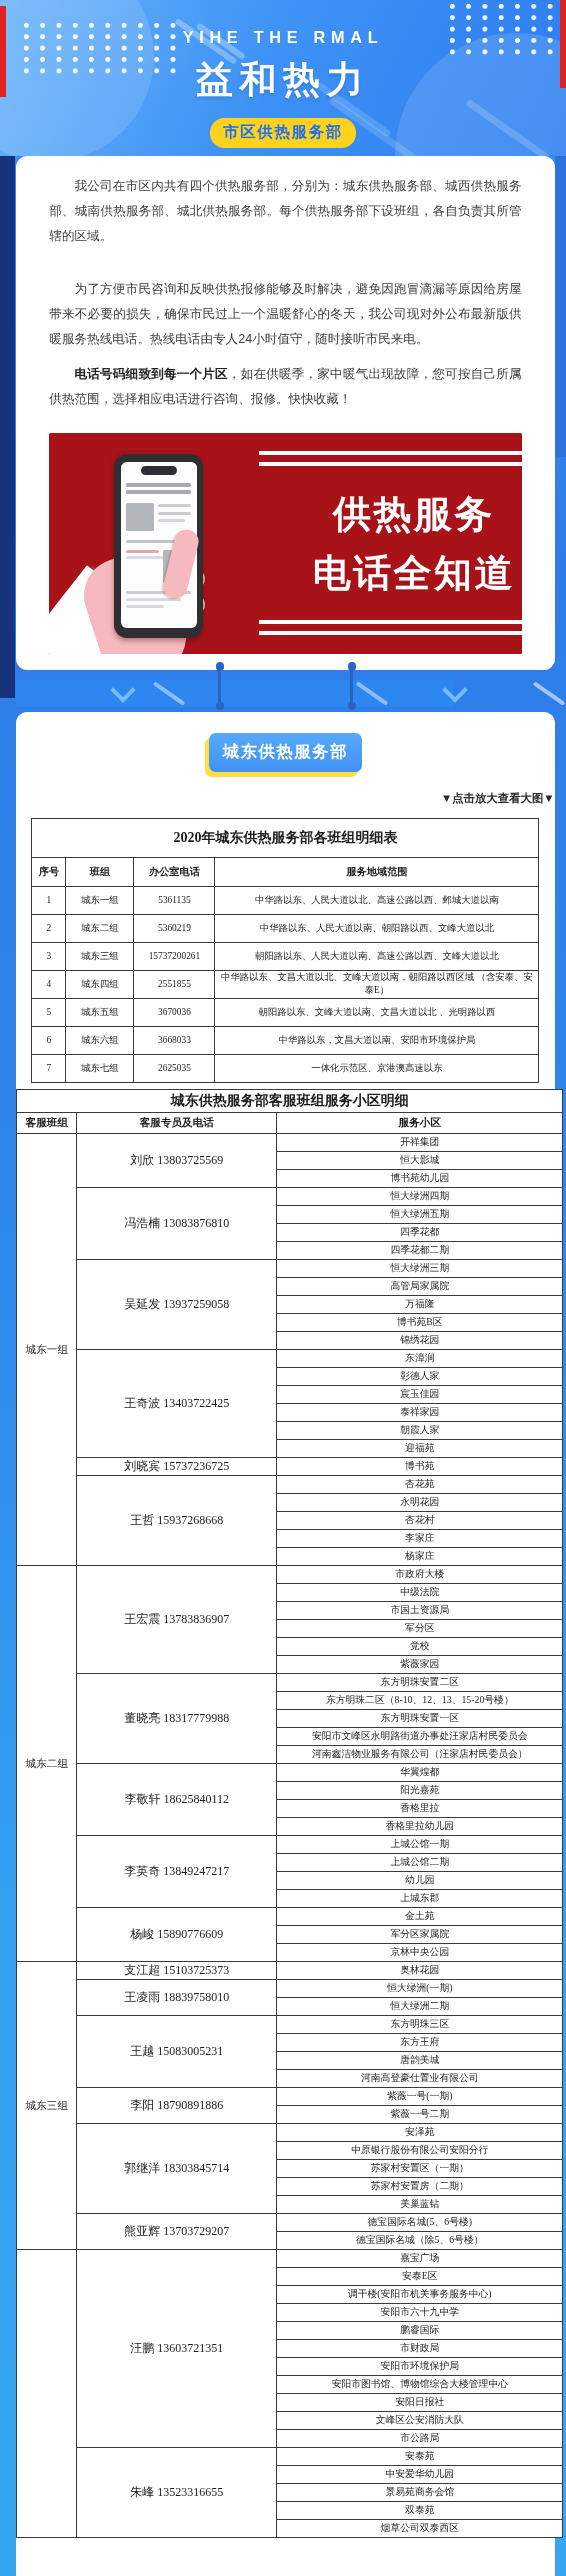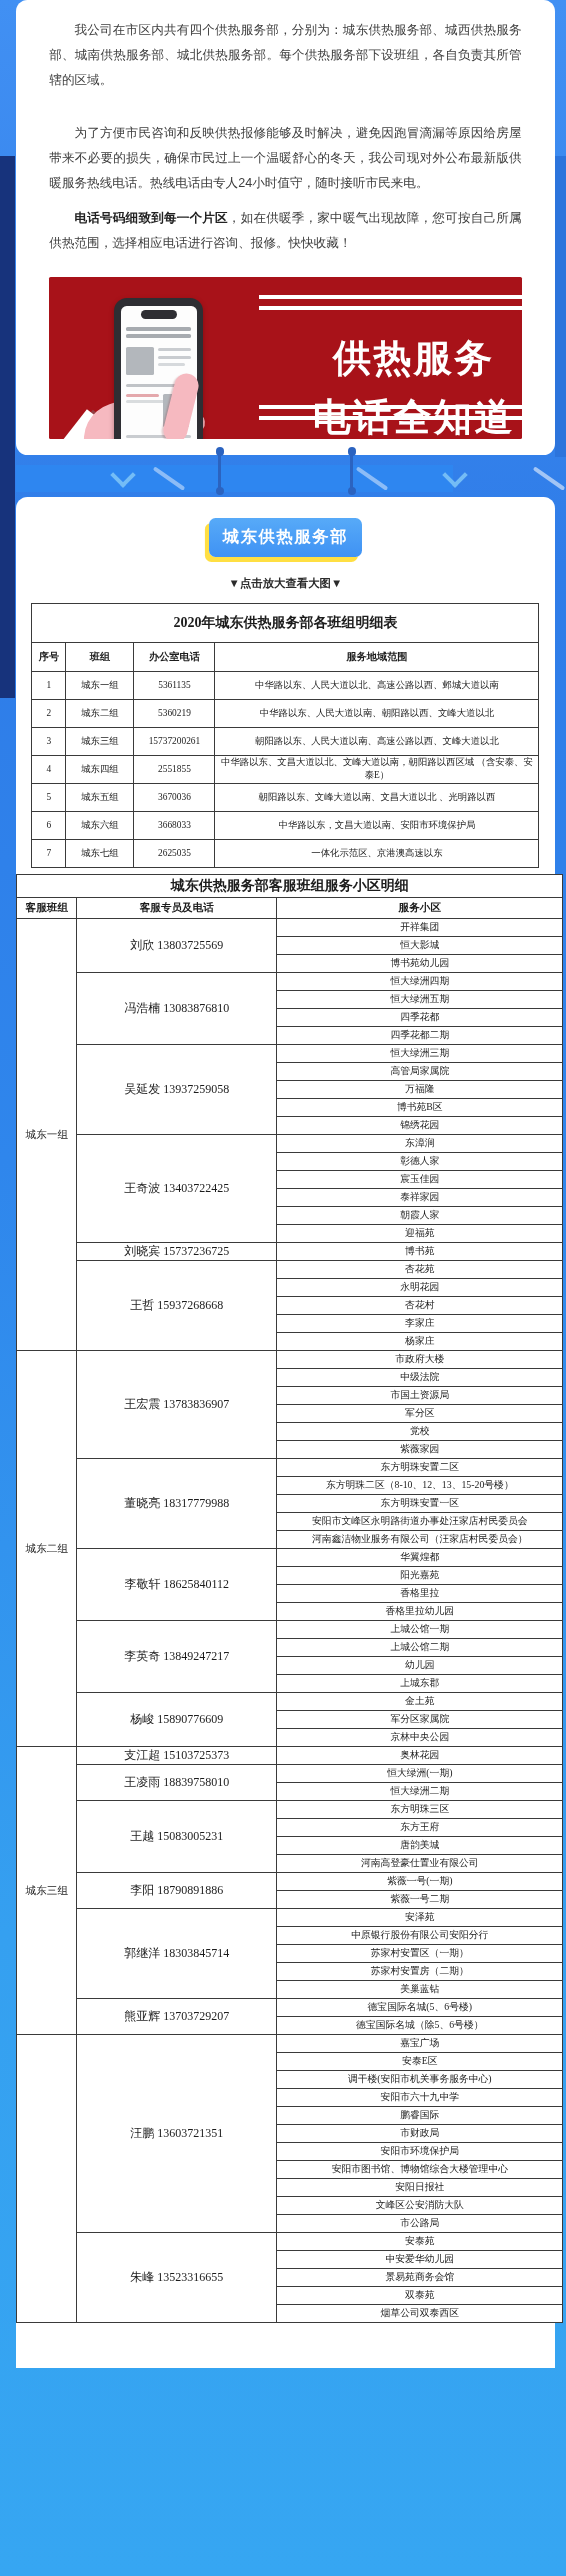--- a/index.html
+++ b/index.html
@@ -43,21 +43,21 @@
   .edge-right { position:absolute; right:0; top:156px; width:11.4px; height:301px; background:#2c74dc; }
   
   .card { position:relative; margin:0 11.4px 0 16.3px; background:#ffffff; border-radius:11.4px; }
   .card1 { padding:18px 33px 16px; }
   .para { font-size:12.6px; color:#3d3d3d; line-height:25px; text-align:justify; text-indent:2em; }
   .p1 { margin-bottom:28px; }
   .p2 { margin-bottom:9.8px; }
   .p3 { margin-bottom:21px; }
   .p3 b { color:#222; }
   
-  .banner { position:relative; height:162px; background:#a81219; overflow:hidden; border-radius:1.6px; }
+  .banner { position:relative; height:221px; background:#a81219; overflow:hidden; border-radius:1.6px; }
   .blines { position:absolute; left:210px; width:303px; }
   .blines .bl { height:4.1px; background:#fff; margin-bottom:7.3px; }
   .blines-top { top:18px; } .blines-bot { bottom:11.4px; }
   .btxt { position:absolute; left:210px; top:52px; width:309px; color:#fff;
     font-weight:bold; font-size:38px; letter-spacing:2.4px; line-height:59px; text-align:center;
     font-family:"Liberation Sans","DejaVu Sans",sans-serif; }
   
   .illus { position:absolute; left:0; top:0; width:203px; height:221px; }
   .sleeve { position:absolute; left:-14.6px; top:145px; width:89px; height:138px;
     background:#ffffff; transform:rotate(38deg); box-shadow:4.9px -3.3px 0 rgba(120,120,120,.45); }
@@ -102,21 +102,21 @@
     border-radius:50%; background:#2b63c0; }
   .pin::before { top:-4.1px; } .pin::after { bottom:-4.1px; }
   .pin1 { left:218px; } .pin2 { left:350px; }
   
   .card2 { padding:21px 0 0; border-radius:11.4px 11.4px 0 0; min-height:1871px; }
   .btn-wrap { text-align:center; margin-bottom:19.5px; }
   .dept-btn { display:inline-block; background:linear-gradient(180deg,#57aaf8,#3f92f4);
     color:#fff; font-size:16.3px; font-weight:bold; letter-spacing:1.6px;
     padding:8.1px 14px 9px; border-radius:6.5px; border:none; cursor:pointer;
     box-shadow:-4.1px 4.9px 0 #ffdf43; }
-  .zoom-hint { text-align:center; font-size:11.4px; font-weight:bold; color:#2b2b2b; margin-bottom:11.4px; }
+  .zoom-hint { text-align:right; font-size:11.4px; font-weight:bold; color:#2b2b2b; margin-bottom:11.4px; }
   
   table { border-collapse:collapse; background:#fff; table-layout:fixed;
     font-family:"Liberation Serif","DejaVu Serif",serif; color:#1c1c1c; }
   td,th { border:0.8px solid #3a3a3a; text-align:center; vertical-align:middle;
     overflow:hidden; padding:0 1.6px; }
   .t1 { width:508px; margin:0 auto; }
   .t1 .title-cell { font-size:14px; font-weight:bold; height:39px; }
   .t1 th { font-size:10.2px; font-weight:bold; height:29px; }
   .t1 td { font-size:9.4px; height:28px; }
   .t1 .col-idx { width:34px; } .t1 .col-grp { width:68px; } .t1 .col-ph { width:81px; }
@@ -126,20 +126,38 @@
   .t2 td { font-size:9.8px; height:18px; }
   .t2 .col-grp { width:60px; } .t2 .col-agent { width:200px; }
   .t2 .agent-cell { font-size:12px; }
   .t2 .group-cell { font-size:10.6px; }
 </style>
 </head>
 <body>
 
 <div class="page">
 
+  <div class="hero">
+    <div class="circle c1"></div>
+    <div class="circle c2"></div>
+    <div class="streak s1"></div>
+    <div class="streak s2"></div>
+    <div class="streak s3"></div>
+    <div class="streak s4"></div>
+    <div class="streak s5"></div>
+    <div class="dots dots-left"></div>
+    <div class="dots dots-right"></div>
+    <div class="red-edge re-l"></div>
+    <div class="red-edge re-r"></div>
+    <div class="hero-sub">YIHE THE RMAL</div>
+    <div class="hero-title">益和热力</div>
+    <div class="hero-badge-wrap">
+      <span class="hero-badge">市区供热服务部</span>
+    </div>
+  </div>
 
   <div class="edge-navy"></div>
   <div class="edge-right"></div>
 
   <div class="card card1">
     <p class="para p1">我公司在市区内共有四个供热服务部，分别为：城东供热服务部、城西供热服务部、城南供热服务部、城北供热服务部。每个供热服务部下设班组，各自负责其所管辖的区域。</p>
     <p class="para p2">为了方便市民咨询和反映供热报修能够及时解决，避免因跑冒滴漏等原因给房屋带来不必要的损失，确保市民过上一个温暖舒心的冬天，我公司现对外公布最新版供暖服务热线电话。热线电话由专人24小时值守，随时接听市民来电。</p>
     <p class="para p3"><b>电话号码细致到每一个片区</b><span>，如在供暖季，家中暖气出现故障，您可按自己所属供热范围，选择相应电话进行咨询、报修。快快收藏！</span></p>
 
     <div class="banner">

